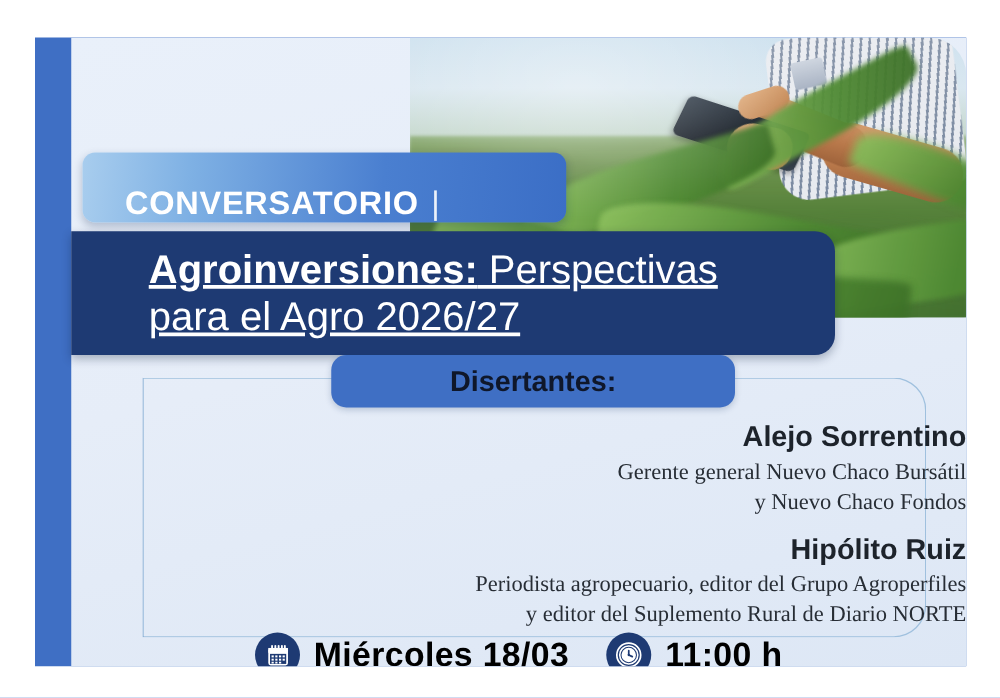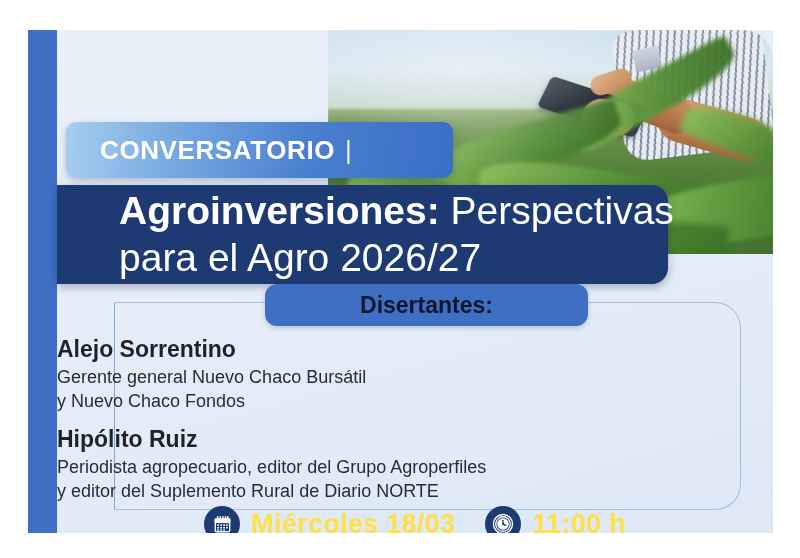--- a/index.html
+++ b/index.html
@@ -160,21 +160,21 @@
   .banner {
     position: absolute;
     left: 38px;
     top: 92px;
     width: 387px;
     height: 56px;
     background: linear-gradient(95deg, #a8cdee 0%, #7fb1e4 22%, #4a7fd0 62%, #3b6ec6 100%);
     border-radius: 10px;
     box-shadow: 0 3px 7px rgba(16,40,85,.25);
     display: flex;
-    align-items: center;
+    align-items: flex-end;
     padding-left: 34px;
     box-sizing: border-box;
     color: #ffffff;
     white-space: nowrap;
   }
   .banner .b-strong {
     font-size: 26px;
     font-weight: bold;
     letter-spacing: .6px;
   }
@@ -199,21 +199,21 @@
     background: #1e3a73;
     border-radius: 0 16px 16px 0;
     box-shadow: 0 3px 8px rgba(10,25,60,.3);
     display: flex;
     flex-direction: column;
     justify-content: center;
     padding-left: 62px;
     box-sizing: border-box;
     color: #ffffff;
   }
-  .title-line { font-size: 39px; line-height: 1.18; white-space: nowrap; }
+  .title-line { font-size: 32px; line-height: 1.18; white-space: nowrap; text-decoration: underline; }
   .title-strong { font-weight: bold; }
   .title-normal { font-weight: normal; }
 
   
   .disertantes {
     position: absolute;
     left: 237px;
     top: 254px;
     width: 323px;
     height: 42px;
@@ -227,37 +227,38 @@
     font-weight: bold;
     box-shadow: 0 2px 5px rgba(20,50,100,.22);
   }
 
   
   .speakers {
     position: absolute;
     left: 29px;
     top: 305px;
     width: 716px;
-    text-align: left;
+    text-align: right;
     color: #20262e;
   }
   .speaker { margin-bottom: 12px; }
   .speaker-name {
     font-size: 23px;
     font-weight: bold;
     line-height: 1.3;
     color: #1d232b;
   }
   .speaker-role {
     font-size: 18px;
     font-weight: normal;
     line-height: 1.28;
     color: #2b3views;
     color: #272d35;
     margin-top: 1px;
+    font-family: Liberation Serif, serif;
   }
   .speaker.second { margin-top: 8px; }
 
   
   .footer {
     position: absolute;
     left: 29px;
     top: 476px;
     width: 716px;
     display: flex;
@@ -272,21 +273,21 @@
     border-radius: 50%;
     background: #1e3a73;
     display: flex; align-items: center; justify-content: center;
     flex: none;
   }
   .ftext {
     font-size: 27px;
     font-weight: bold;
     letter-spacing: .3px;
     white-space: nowrap;
-    color: #fde047;
+    color: #000000;
   }
 </style>
 </head>
 <body>
 
 <div class="poster">
 
   <div class="content-panel"></div>
 
   <div class="photo">

